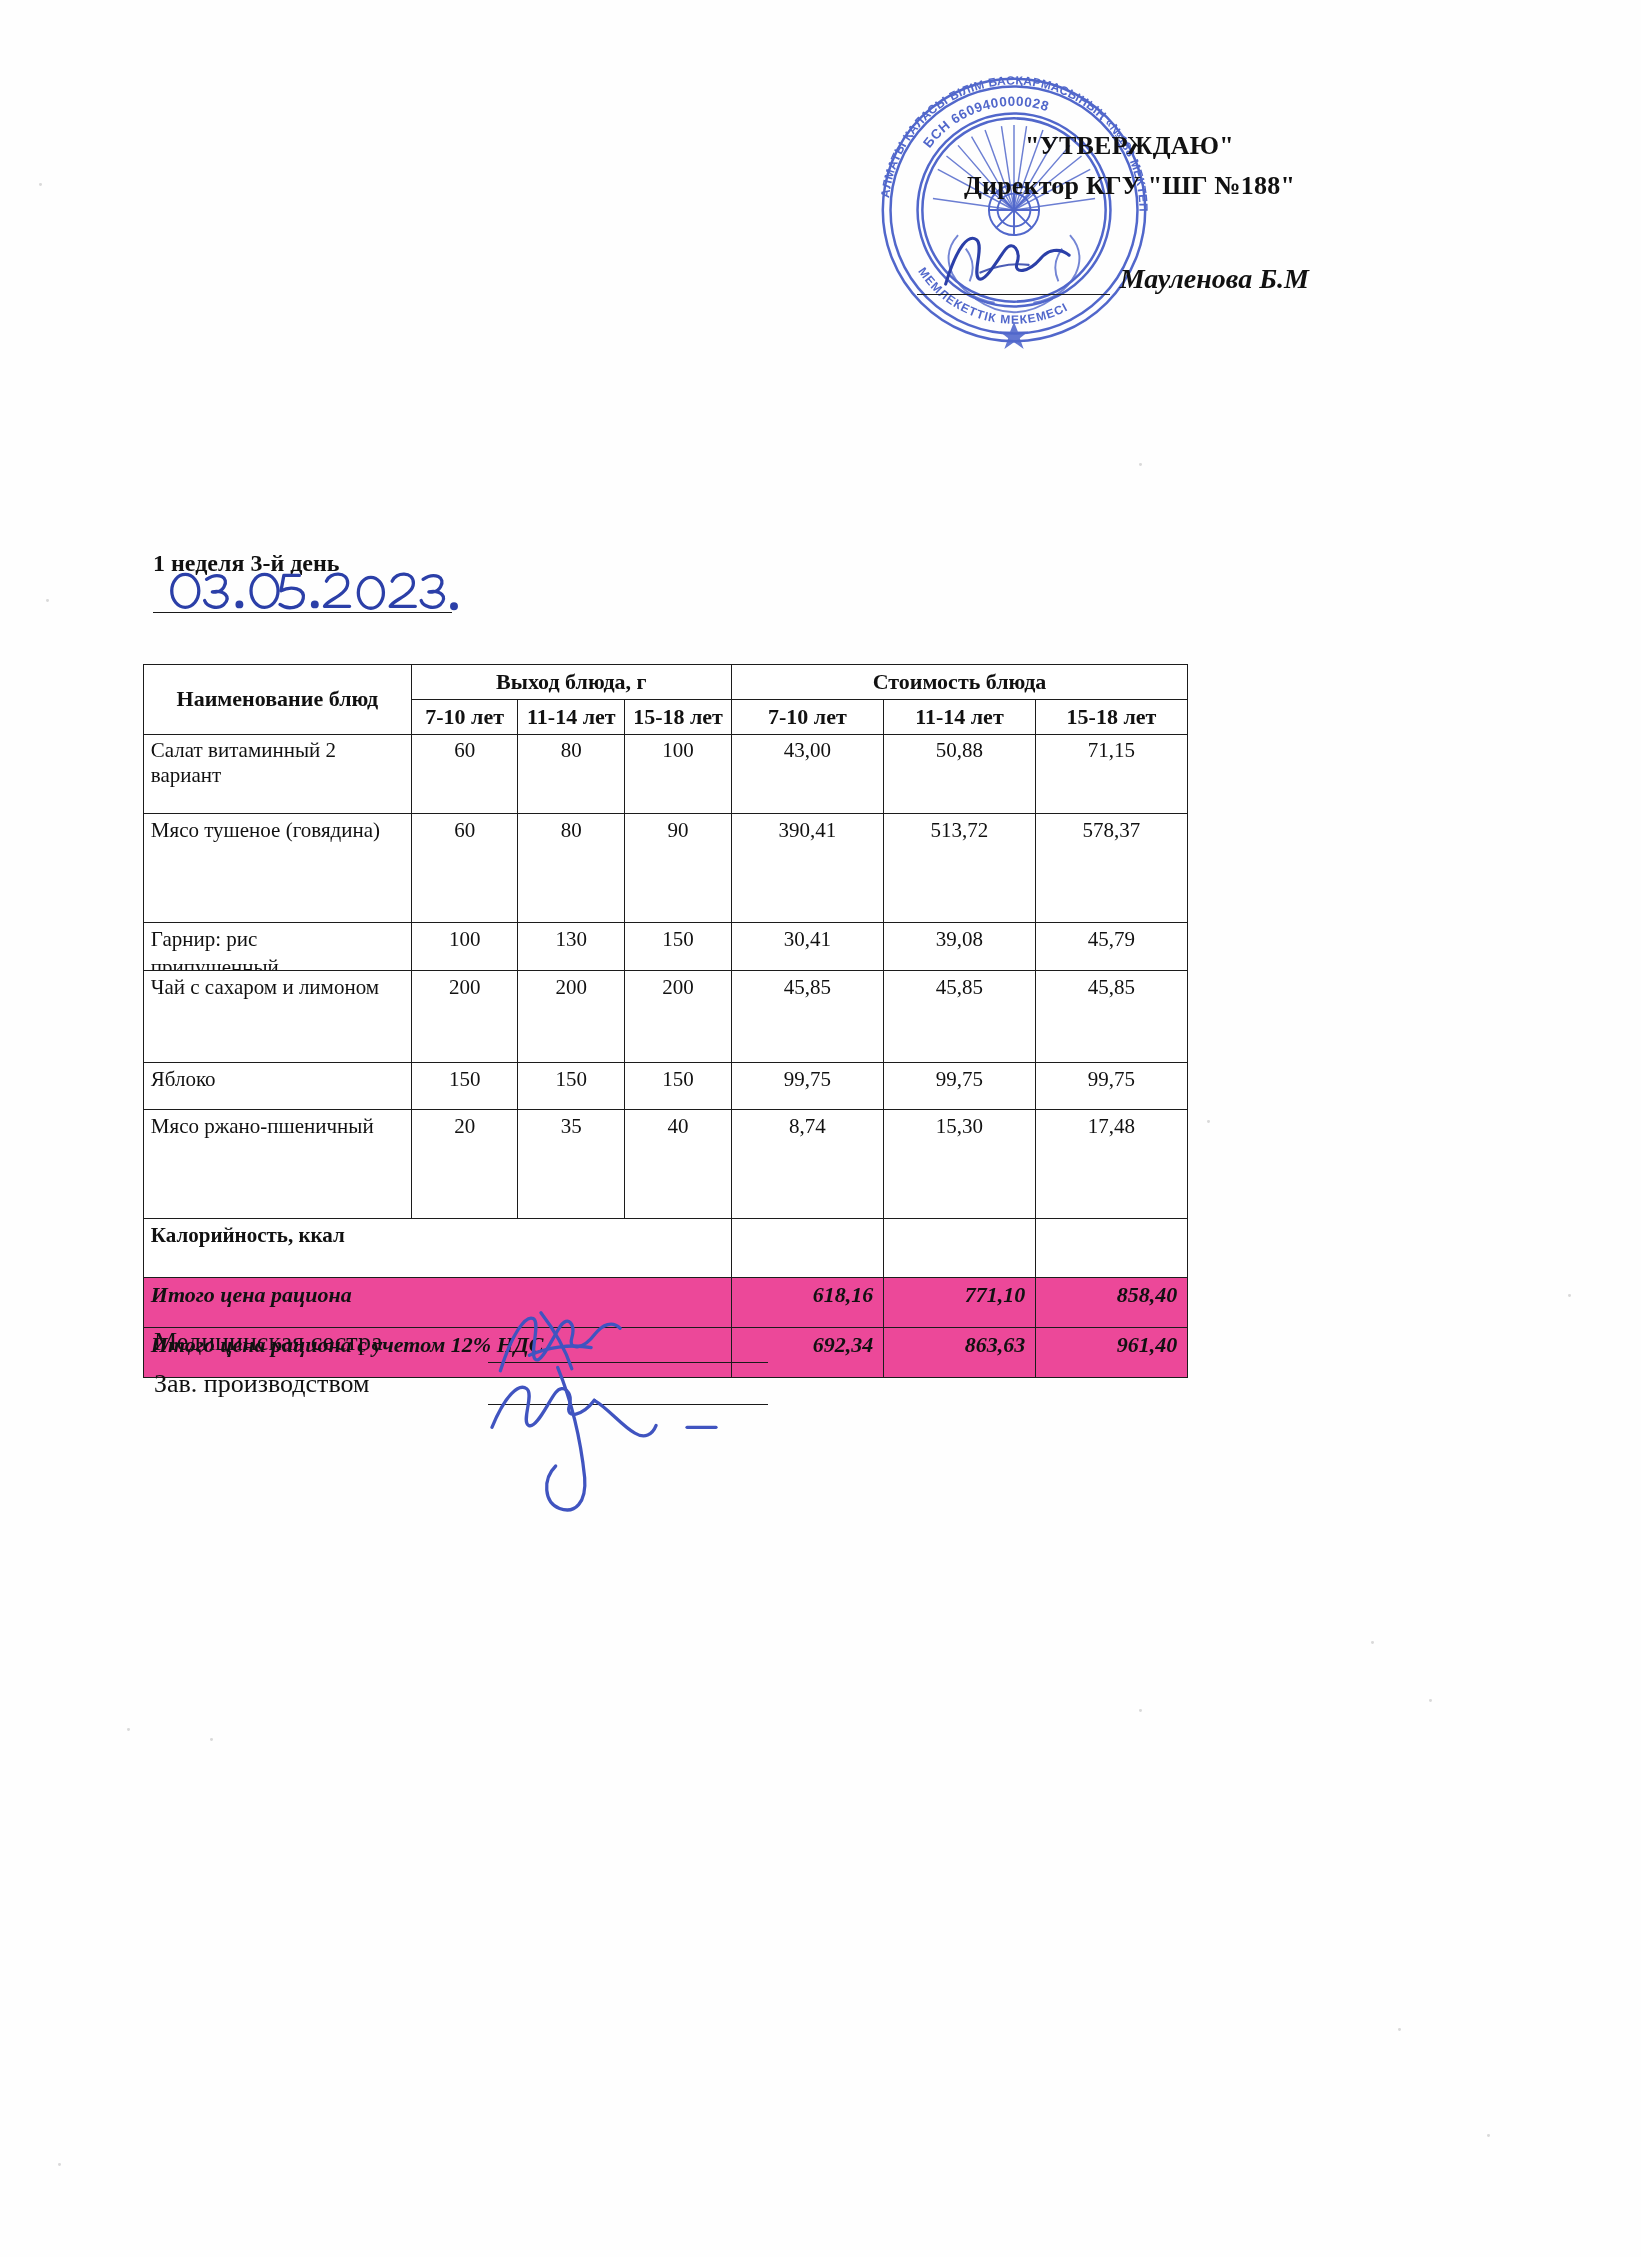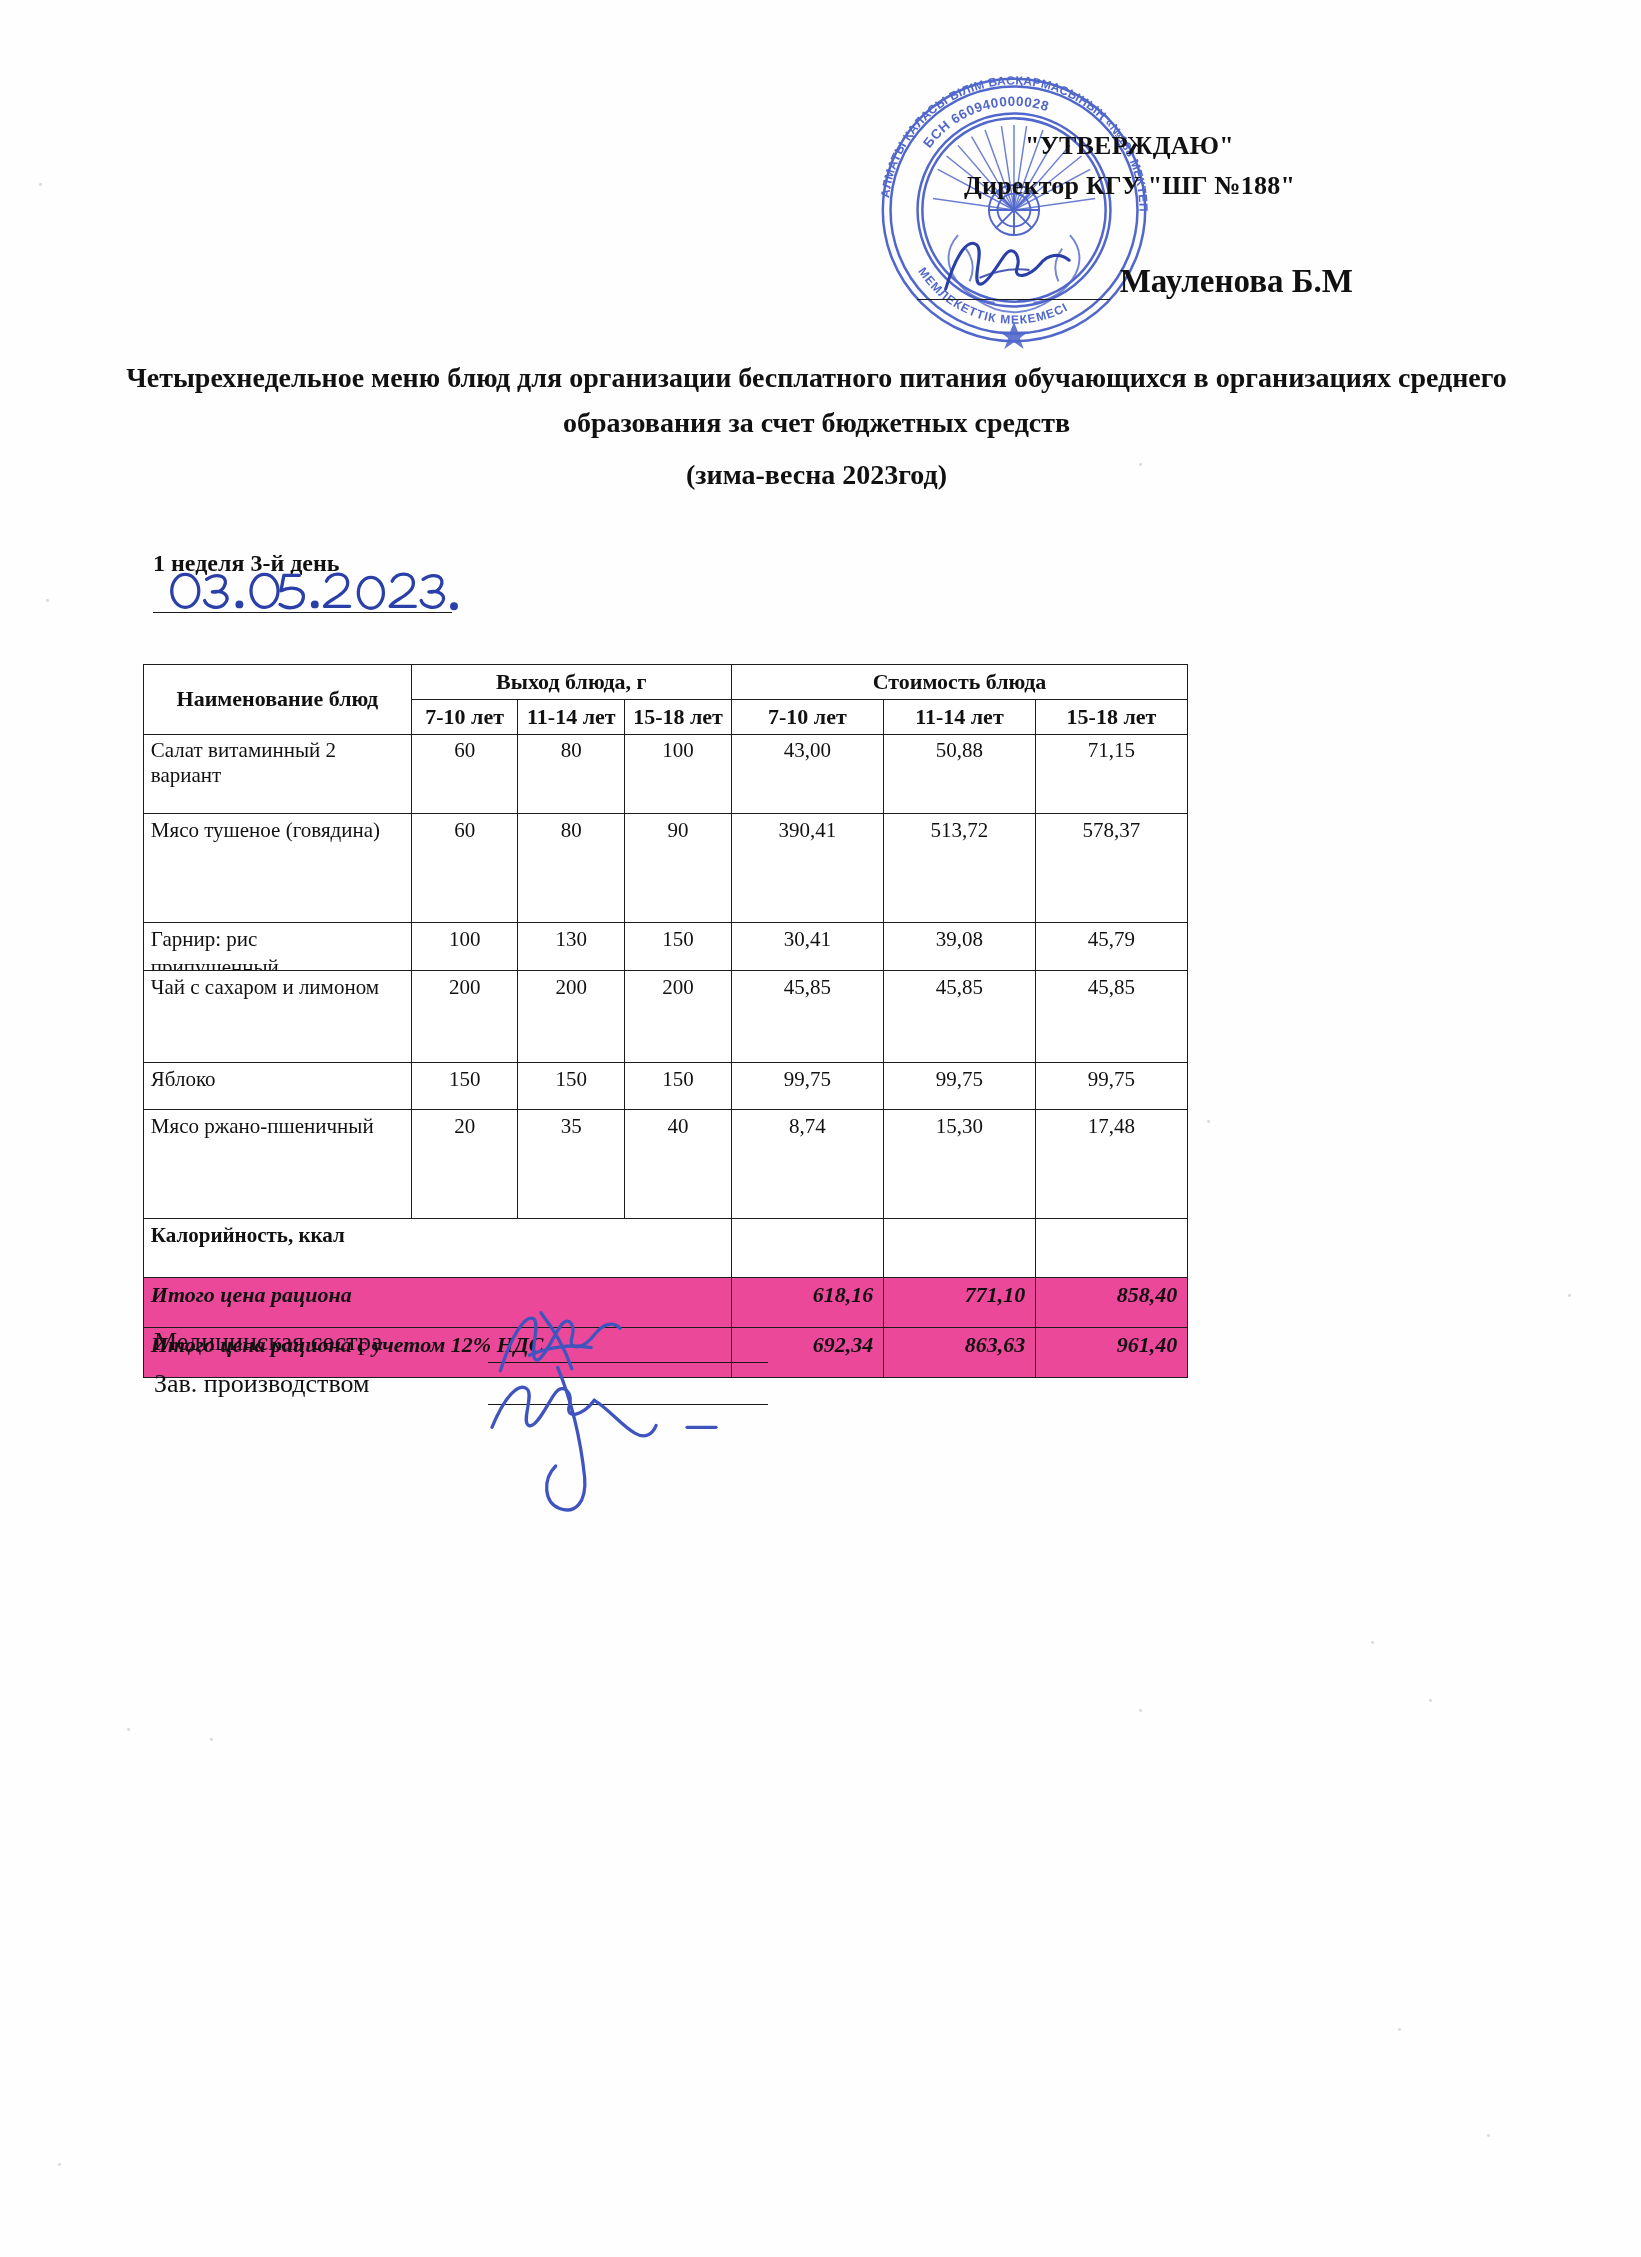--- a/index.html
+++ b/index.html
@@ -59,22 +59,23 @@
     gap: 9.7px;
   }
   .sig-rule {
     width: 193px;
     border-bottom: 1.9px solid #1a1a1a;
     height: 29px;
     position: relative;
   }
   .director-name {
     font-weight: bold;
-    font-size: 33px;
+    font-size: 28px;
     white-space: nowrap;
+    font-style: italic;
   }
 
   
   .ink { position:absolute; pointer-events:none; }
   .ink svg { display:block; overflow:visible; }
 
   
   .doc-title {
     position: absolute;
     left: 126px;
@@ -277,25 +278,20 @@
         <svg width="164" height="60" viewBox="0 0 170 62">
           <path d="M 10,56 C 22,16 34,4 42,10 C 50,16 38,44 44,50 C 50,56 64,30 72,20
                    C 80,10 88,22 84,34 C 80,46 96,44 108,30 C 116,20 128,18 138,26" fill="none" stroke="#2b3fa8" stroke-width="3.2" stroke-linecap="round"></path>
           <path d="M 46,44 C 60,38 78,34 96,36" fill="none" stroke="#2b3fa8" stroke-width="2.2" stroke-linecap="round" opacity=".85"></path>
         </svg>
       </div>
     </div>
     <div class="director-name">Мауленова Б.М</div>
   </div>
 
-  <div class="doc-title">
-    <span>Четырехнедельное меню блюд для организации бесплатного питания обучающихся в</span>
-    <span>организациях среднего образования за счет бюджетных средств</span>
-    <span class="l3">(зима-весна 2023год)</span>
-  </div>
 
   <div class="weekday">1 неделя 3-й день</div>
   <div class="date-rule"></div>
   <div class="ink" style="left:164px; top:558px;">
     <svg width="290" height="58" viewBox="0 0 300 60">
       <g fill="none" stroke="#2b3fa8" stroke-width="3.4" stroke-linecap="round" stroke-linejoin="round">
 
         <ellipse cx="22" cy="34" rx="14" ry="17"></ellipse>
 
         <path d="M 44,22 C 56,14 68,20 62,30 C 58,37 50,35 50,35 C 62,33 70,40 62,48 C 55,54 44,50 42,44"></path>

